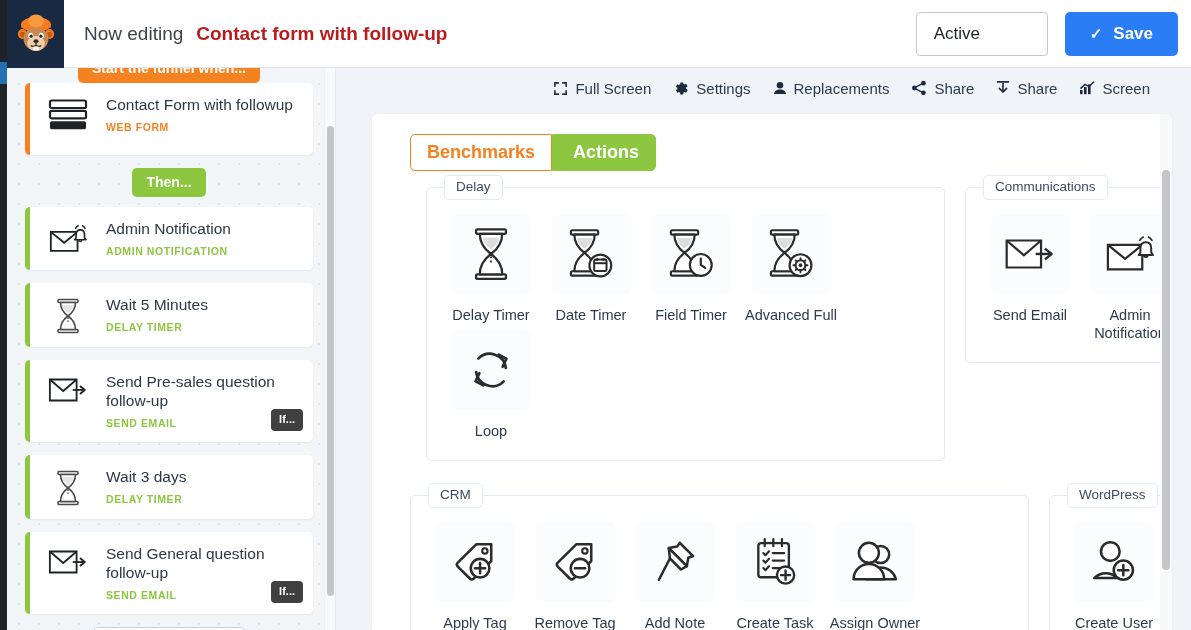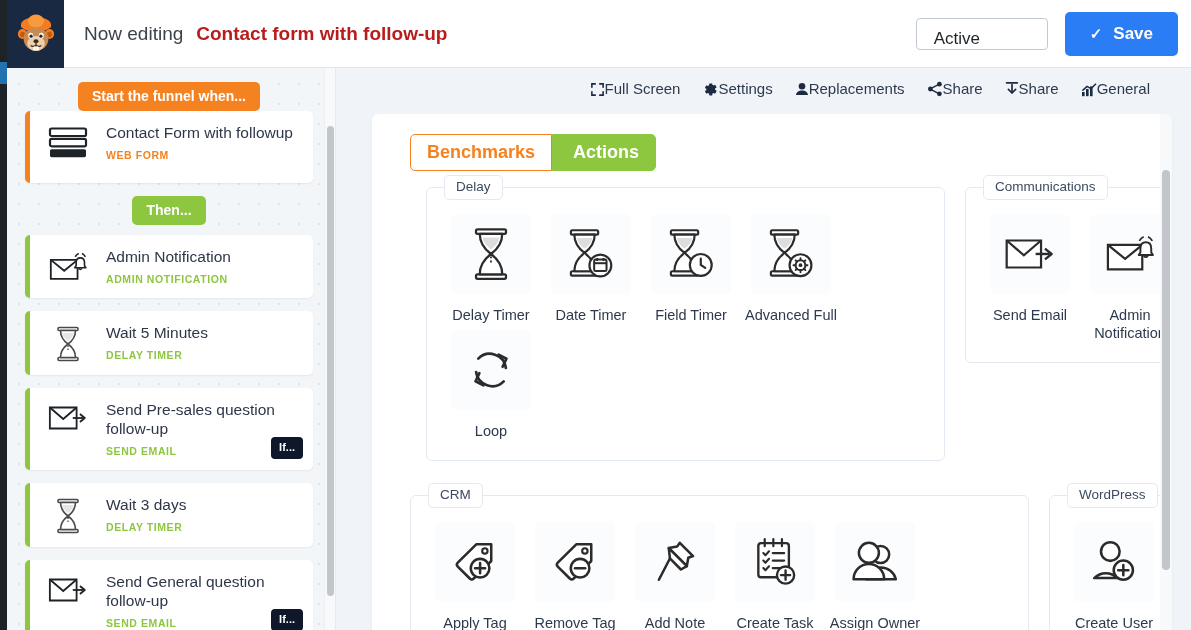--- a/index.html
+++ b/index.html
@@ -52,22 +52,22 @@
   .editing-title {
     margin-left: 13px;
     font-size: 19px;
     color: #b91c1c;
     font-weight: 700;
     white-space: nowrap;
   }
   .topbar-spacer { flex: 1 1 auto; }
 
   .status-select {
-    display: flex; align-items: flex-end;
-    height: 32px;
+    display: flex; align-items: center;
+    height: 44px;
     border: 1px solid #c3c9d2;
     border-radius: 4px;
     overflow: hidden;
     background: #fff;
     margin-right: 17px;
     cursor: pointer;
   }
   .status-select-value {
     display: flex; align-items: center;
     padding: 0 22px 0 17px;
@@ -116,21 +116,21 @@
 
   .pill {
     display: inline-block;
     padding: 7px 14px 8px;
     border-radius: 5px;
     color: #fff;
     font-size: 14px;
     font-weight: 700;
     line-height: 1;
   }
-  .pill-start { background: #f58220; margin-top: 28px; }
+  .pill-start { background: #f58220; }
   .pill-then  { background: #8dc63f; }
 
   .pill-row { display: flex; justify-content: center; }
   .pill-row-start { margin-top: -14px; }
   .pill-row-then  { margin: 11px 0 10px; }
 
   .step-card {
     position: relative;
     background: #ffffff;
     border-radius: 5px;
@@ -163,21 +163,21 @@
     font-weight: 700;
     letter-spacing: .055em;
     text-transform: uppercase;
     color: #8dc63f;
   }
   .step-type.is-orange { color: #f58220; }
 
   .if-badge {
     position: absolute;
     right: 10px; bottom: 11px;
-    background: #0f172a;
+    background: #404040;
     color: #fff;
     font-size: 11px;
     font-weight: 700;
     padding: 5px 8px 6px;
     border-radius: 4px;
     line-height: 1;
   }
 
   .add-step-row { display: flex; justify-content: center; margin-top: 6px; }
   .add-step-btn {
@@ -216,21 +216,21 @@
     overflow: hidden;
   }
 
   .main-toolbar {
     display: flex; align-items: center; justify-content: flex-end;
     gap: 22px;
     height: 40px;
     padding: 0 41px 0 0;
   }
   .tool-item {
-    display: flex; align-items: flex-end; gap: 0;
+    display: flex; align-items: center; gap: 7px;
     font-size: 15px;
     color: #2d3a4e;
     cursor: pointer;
     white-space: nowrap;
   }
   .tool-ico { display: flex; align-items: center; color: #1d2b42; }
 
   .panel {
     position: relative;
     margin: 6px 19px 0 36px;
@@ -565,21 +565,21 @@
 
       <div class="tool-item">
         <span class="tool-ico">
           <svg width="16" height="14" viewBox="0 0 16 14" fill="#1d2b42">
             <rect x="1" y="9" width="2.6" height="4.2"></rect>
             <rect x="5" y="6" width="2.6" height="7.2"></rect>
             <rect x="9" y="3.4" width="2.6" height="9.8"></rect>
             <path d="M1.4 7.6 L6 3.4 L10 5.6 L15 .8" stroke="#1d2b42" stroke-width="1.5" fill="none"></path>
           </svg>
         </span>
-        <span>General</span>
+        <span>Screen</span>
       </div>
     </div>
 
     <div class="panel">
       <div class="panel-scroll">
 
         <div class="tabs">
           <div class="tab tab-benchmarks">Benchmarks</div>
           <div class="tab tab-actions">Actions</div>
         </div>

